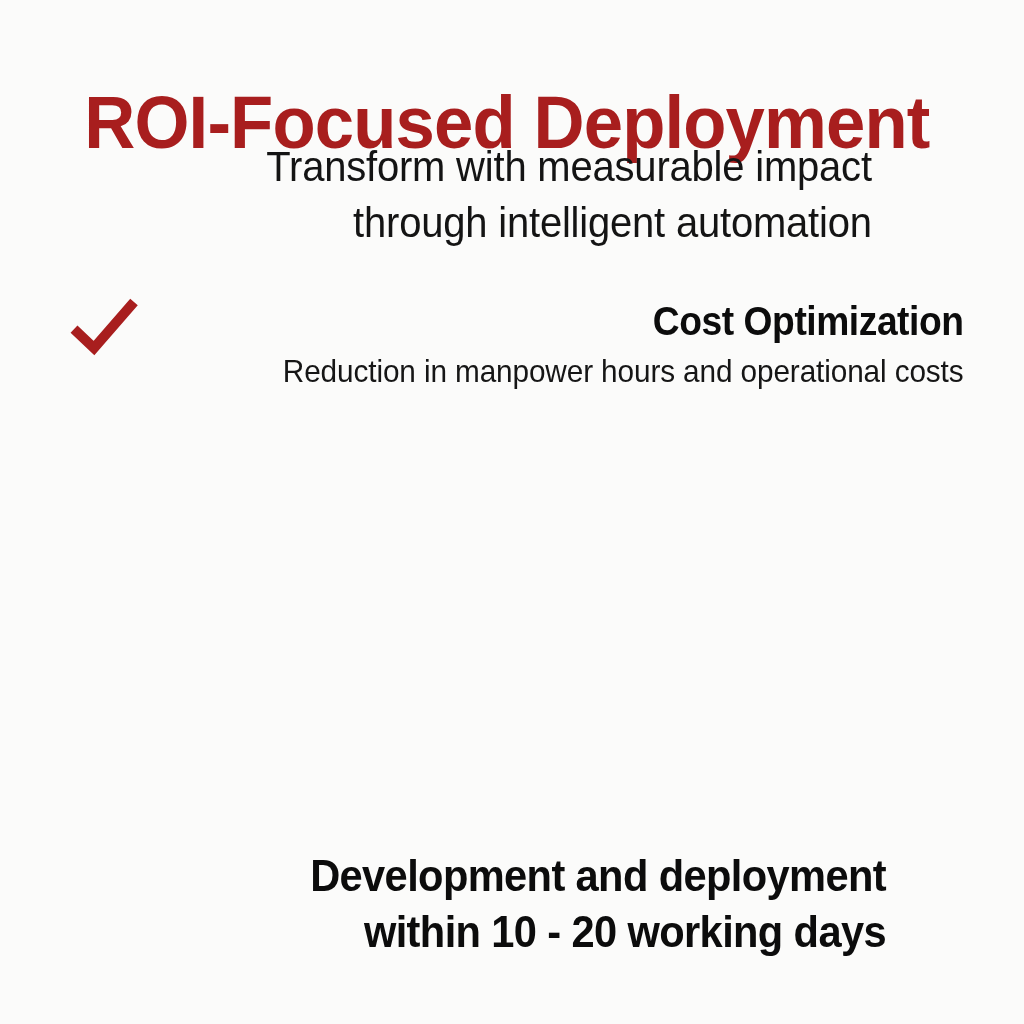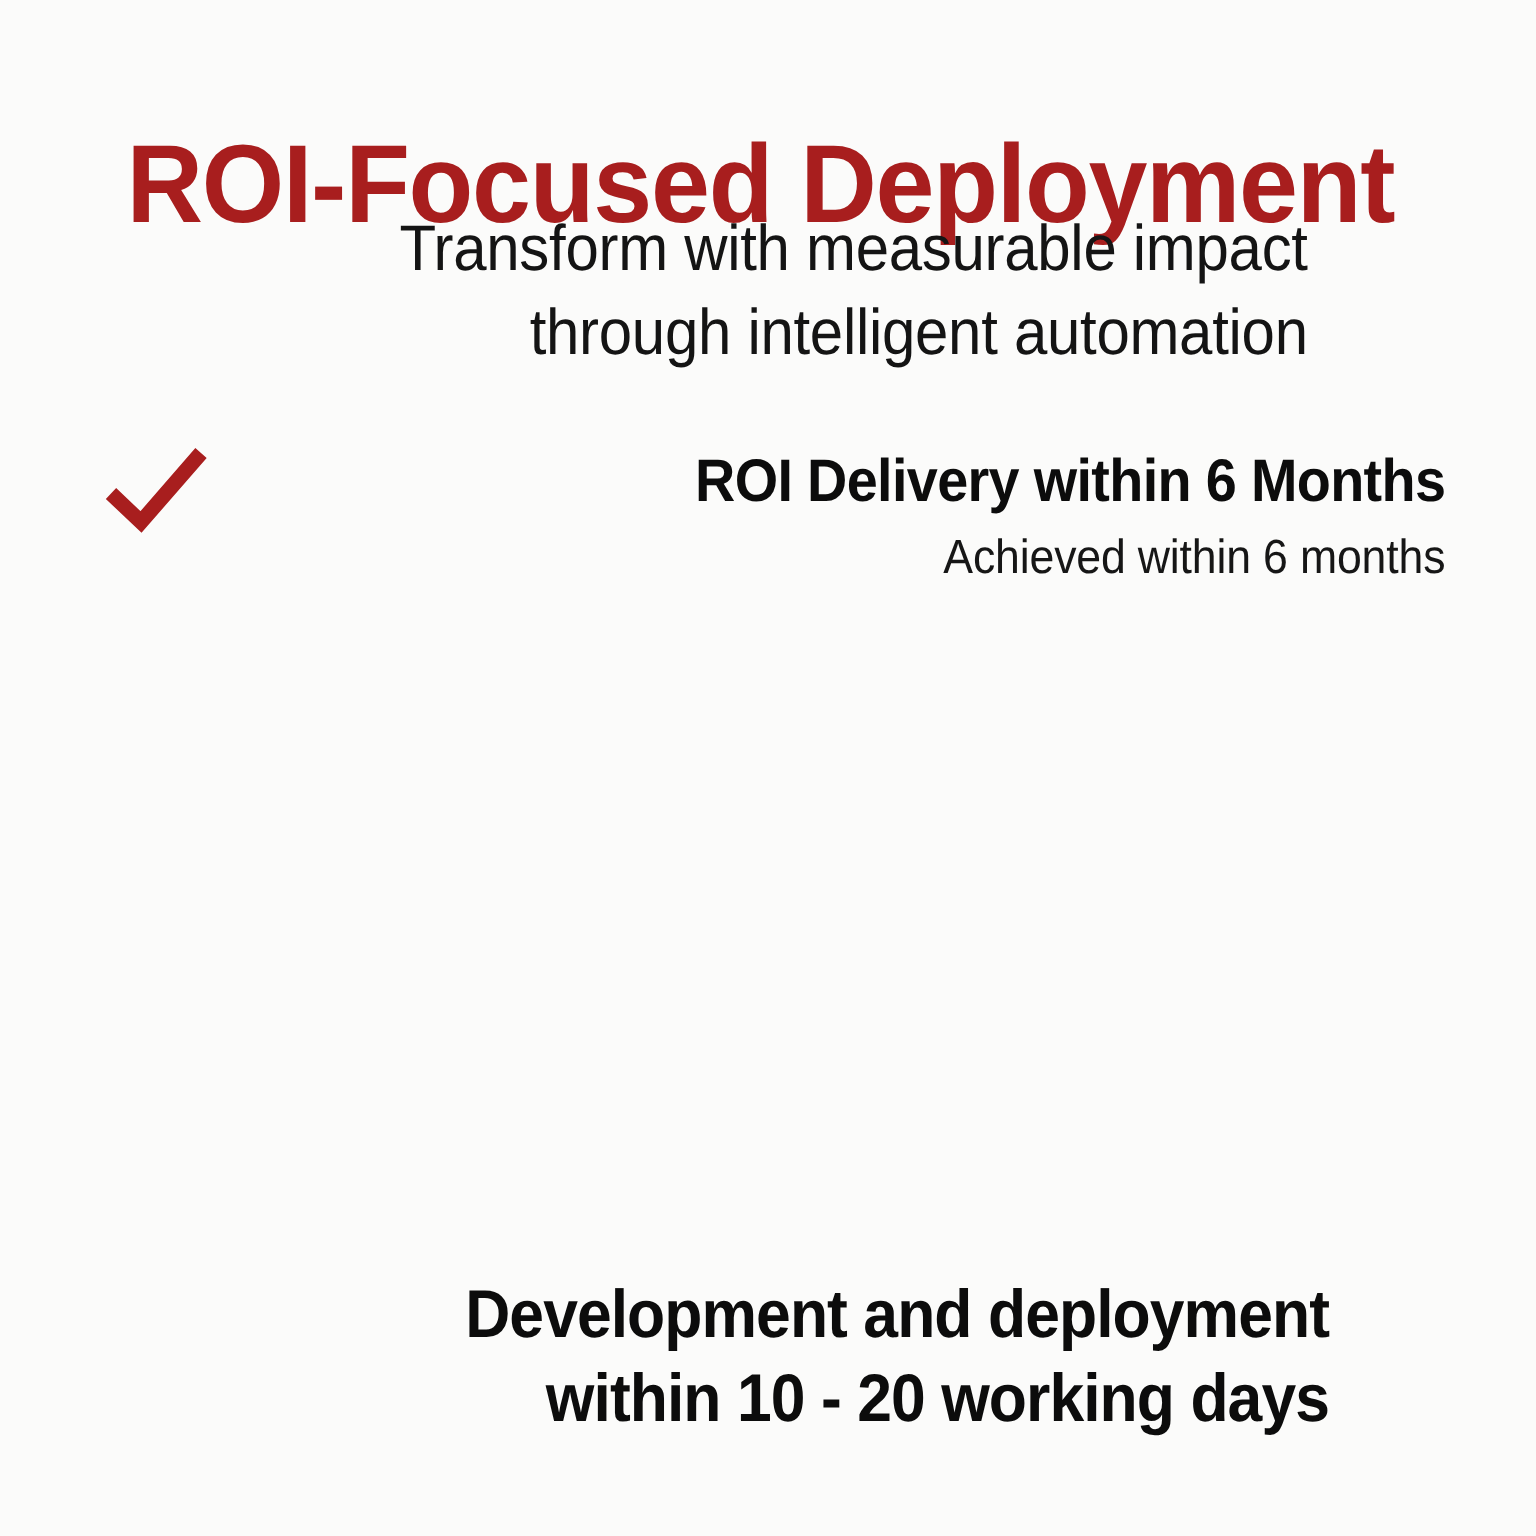--- a/index.html
+++ b/index.html
@@ -126,30 +126,30 @@
 
   <h1 class="title">ROI-Focused Deployment</h1>
 
   <div class="subtitle">
     <span class="ln">Transform with measurable impact</span>
     <span class="ln">through intelligent automation</span>
   </div>
 
   <div class="features">
 
-
-
-
     <div class="feature">
       <svg class="check-icon" viewBox="0 0 68 58" aria-hidden="true">
         <path d="M4 31 L24 50 L64 4" fill="none" stroke="#a81e1e" stroke-width="10" stroke-linecap="butt" stroke-linejoin="miter"></path>
       </svg>
-      <p class="feature-heading">ROI Delivery within 6 Months</p>
-      <p class="feature-desc">Achieved within 6 months</p>
+      <p class="feature-heading">Cost Optimization</p>
+      <p class="feature-desc">Reduction in manpower hours and operational costs</p>
     </div>
+
+
+
 
   </div>
 
   <div class="footer-note">
     <span class="ln">Development and deployment</span>
     <span class="ln">within 10 - 20 working days</span>
   </div>
 
 </div>
 

